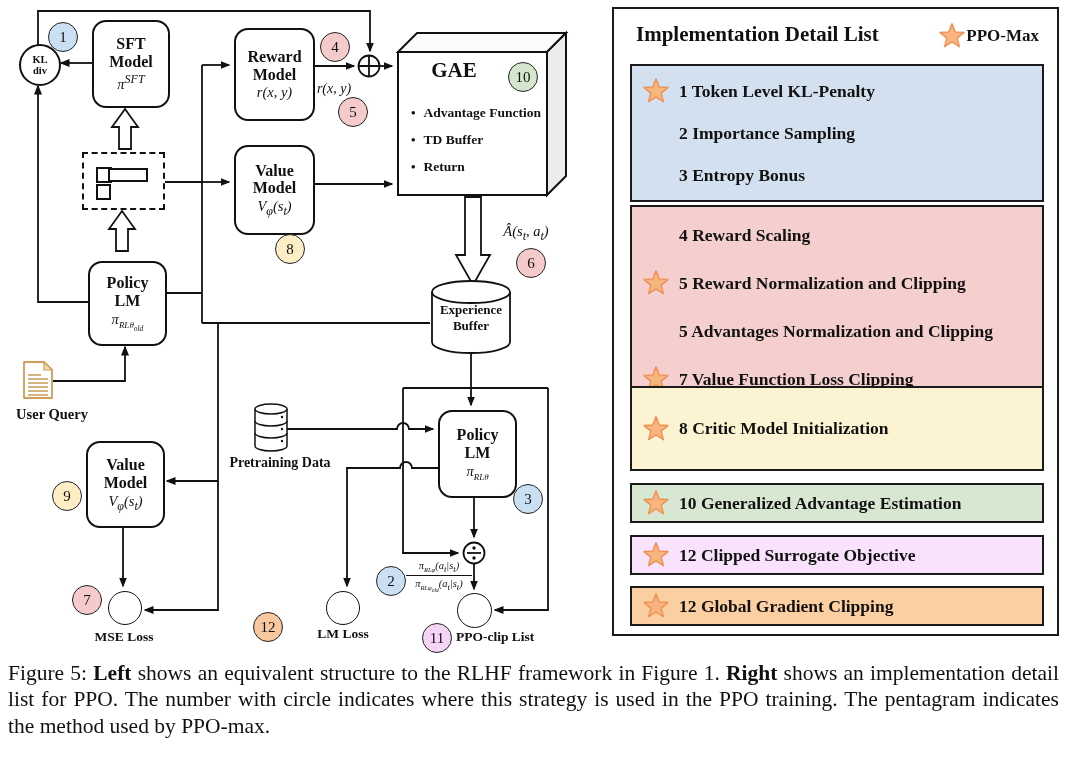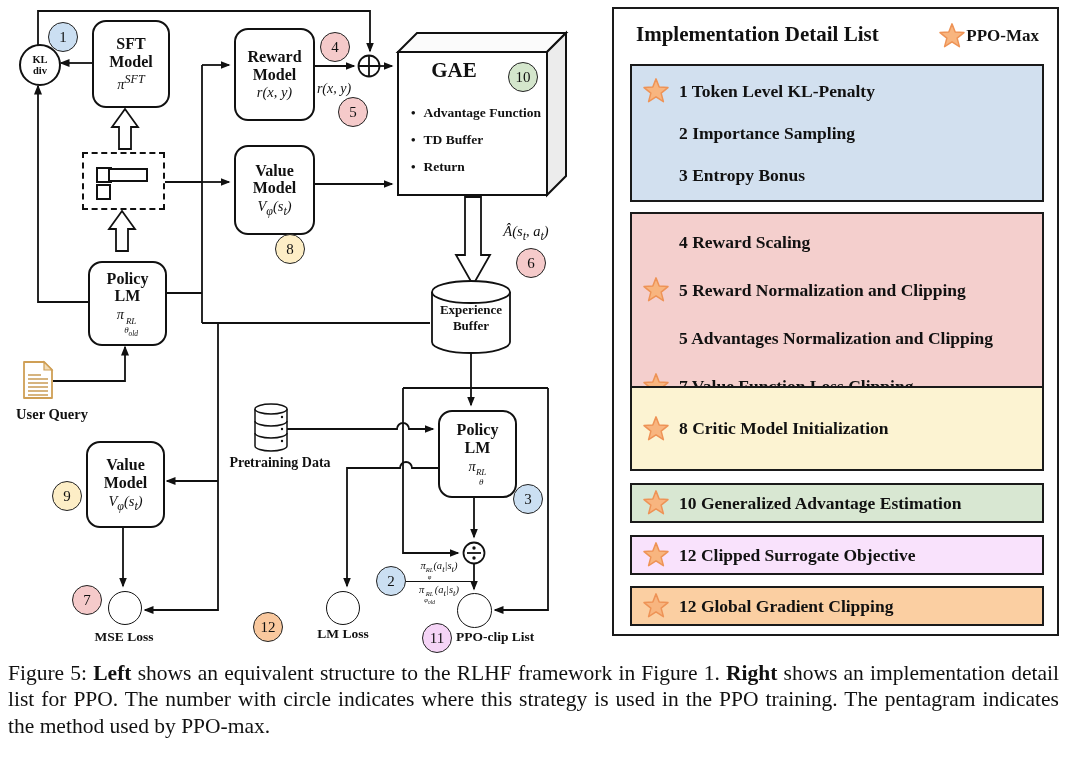--- a/index.html
+++ b/index.html
@@ -5,22 +5,22 @@
   html,body{margin:0;padding:0;background:#fff;}
   .stage{position:relative;width:1067px;height:757px;background:#fff;overflow:hidden;
          font-family:"Liberation Serif","DejaVu Serif",serif;color:#111;}
   .abs{position:absolute;}
   svg.wires{position:absolute;left:0;top:0;z-index:1;}
   
   .node{position:absolute;z-index:2;background:#fff;border:2px solid #111;border-radius:14px;
         display:flex;flex-direction:column;align-items:center;justify-content:center;text-align:center;}
   .nt{font-weight:bold;font-size:16px;line-height:1.12;}
   .nm{font-style:italic;font-size:14.5px;line-height:1.1;margin-top:2px;}
-  .ss{display:inline-flex;flex-direction:column;font-size:0.62em;line-height:1.02;
-      vertical-align:-0.5em;text-align:left;align-items:center;}
+  .ss{display:inline-flex;flex-direction:row;font-size:0.62em;line-height:1.02;
+      vertical-align:-0.5em;text-align:left;}
   .circle{position:absolute;border:2px solid #111;border-radius:50%;background:#fff;z-index:2;
           display:flex;flex-direction:column;align-items:center;justify-content:center;text-align:center;}
   .mk{position:absolute;width:28px;height:28px;border:1.6px solid #222;border-radius:50%;z-index:3;
       display:flex;align-items:center;justify-content:center;font-size:15px;}
   .lbl{position:absolute;z-index:2;text-align:center;line-height:1.25;}
   .bold{font-weight:bold;}
   .ital{font-style:italic;}
   .dashedbox{position:absolute;border:2px dashed #111;z-index:2;background:#fff;}
   .dashedbox .tok{position:absolute;border:2px solid #111;background:#fff;}
   .bullets{position:absolute;z-index:2;}
@@ -252,21 +252,21 @@
         </div>
         <div class="row">
           <span class="starbox"></span>
           <span class="rowlabel">2 Importance Sampling</span>
         </div>
         <div class="row">
           <span class="starbox"></span>
           <span class="rowlabel">3 Entropy Bonus</span>
         </div>
       </div>
-    <div class="group" style="top: 203px; height: 204px; background: rgb(244, 207, 205);">
+    <div class="group" style="top: 196px; height: 204px; background: rgb(244, 207, 205);">
         <div class="row">
           <span class="starbox"></span>
           <span class="rowlabel">4 Reward Scaling</span>
         </div>
         <div class="row">
           <span class="starbox">
             <svg class="star" viewBox="0 0 30 30">
               <polygon points="15,2 18.41,10.81 27.84,11.33 20.52,17.29 22.94,26.42 15,21.3 7.06,26.42 9.48,17.29 2.16,11.33 11.59,10.81" fill="#f8b57f" stroke="#ee9356" stroke-width="1.6" stroke-linejoin="round"></polygon>
             </svg>
           </span>

